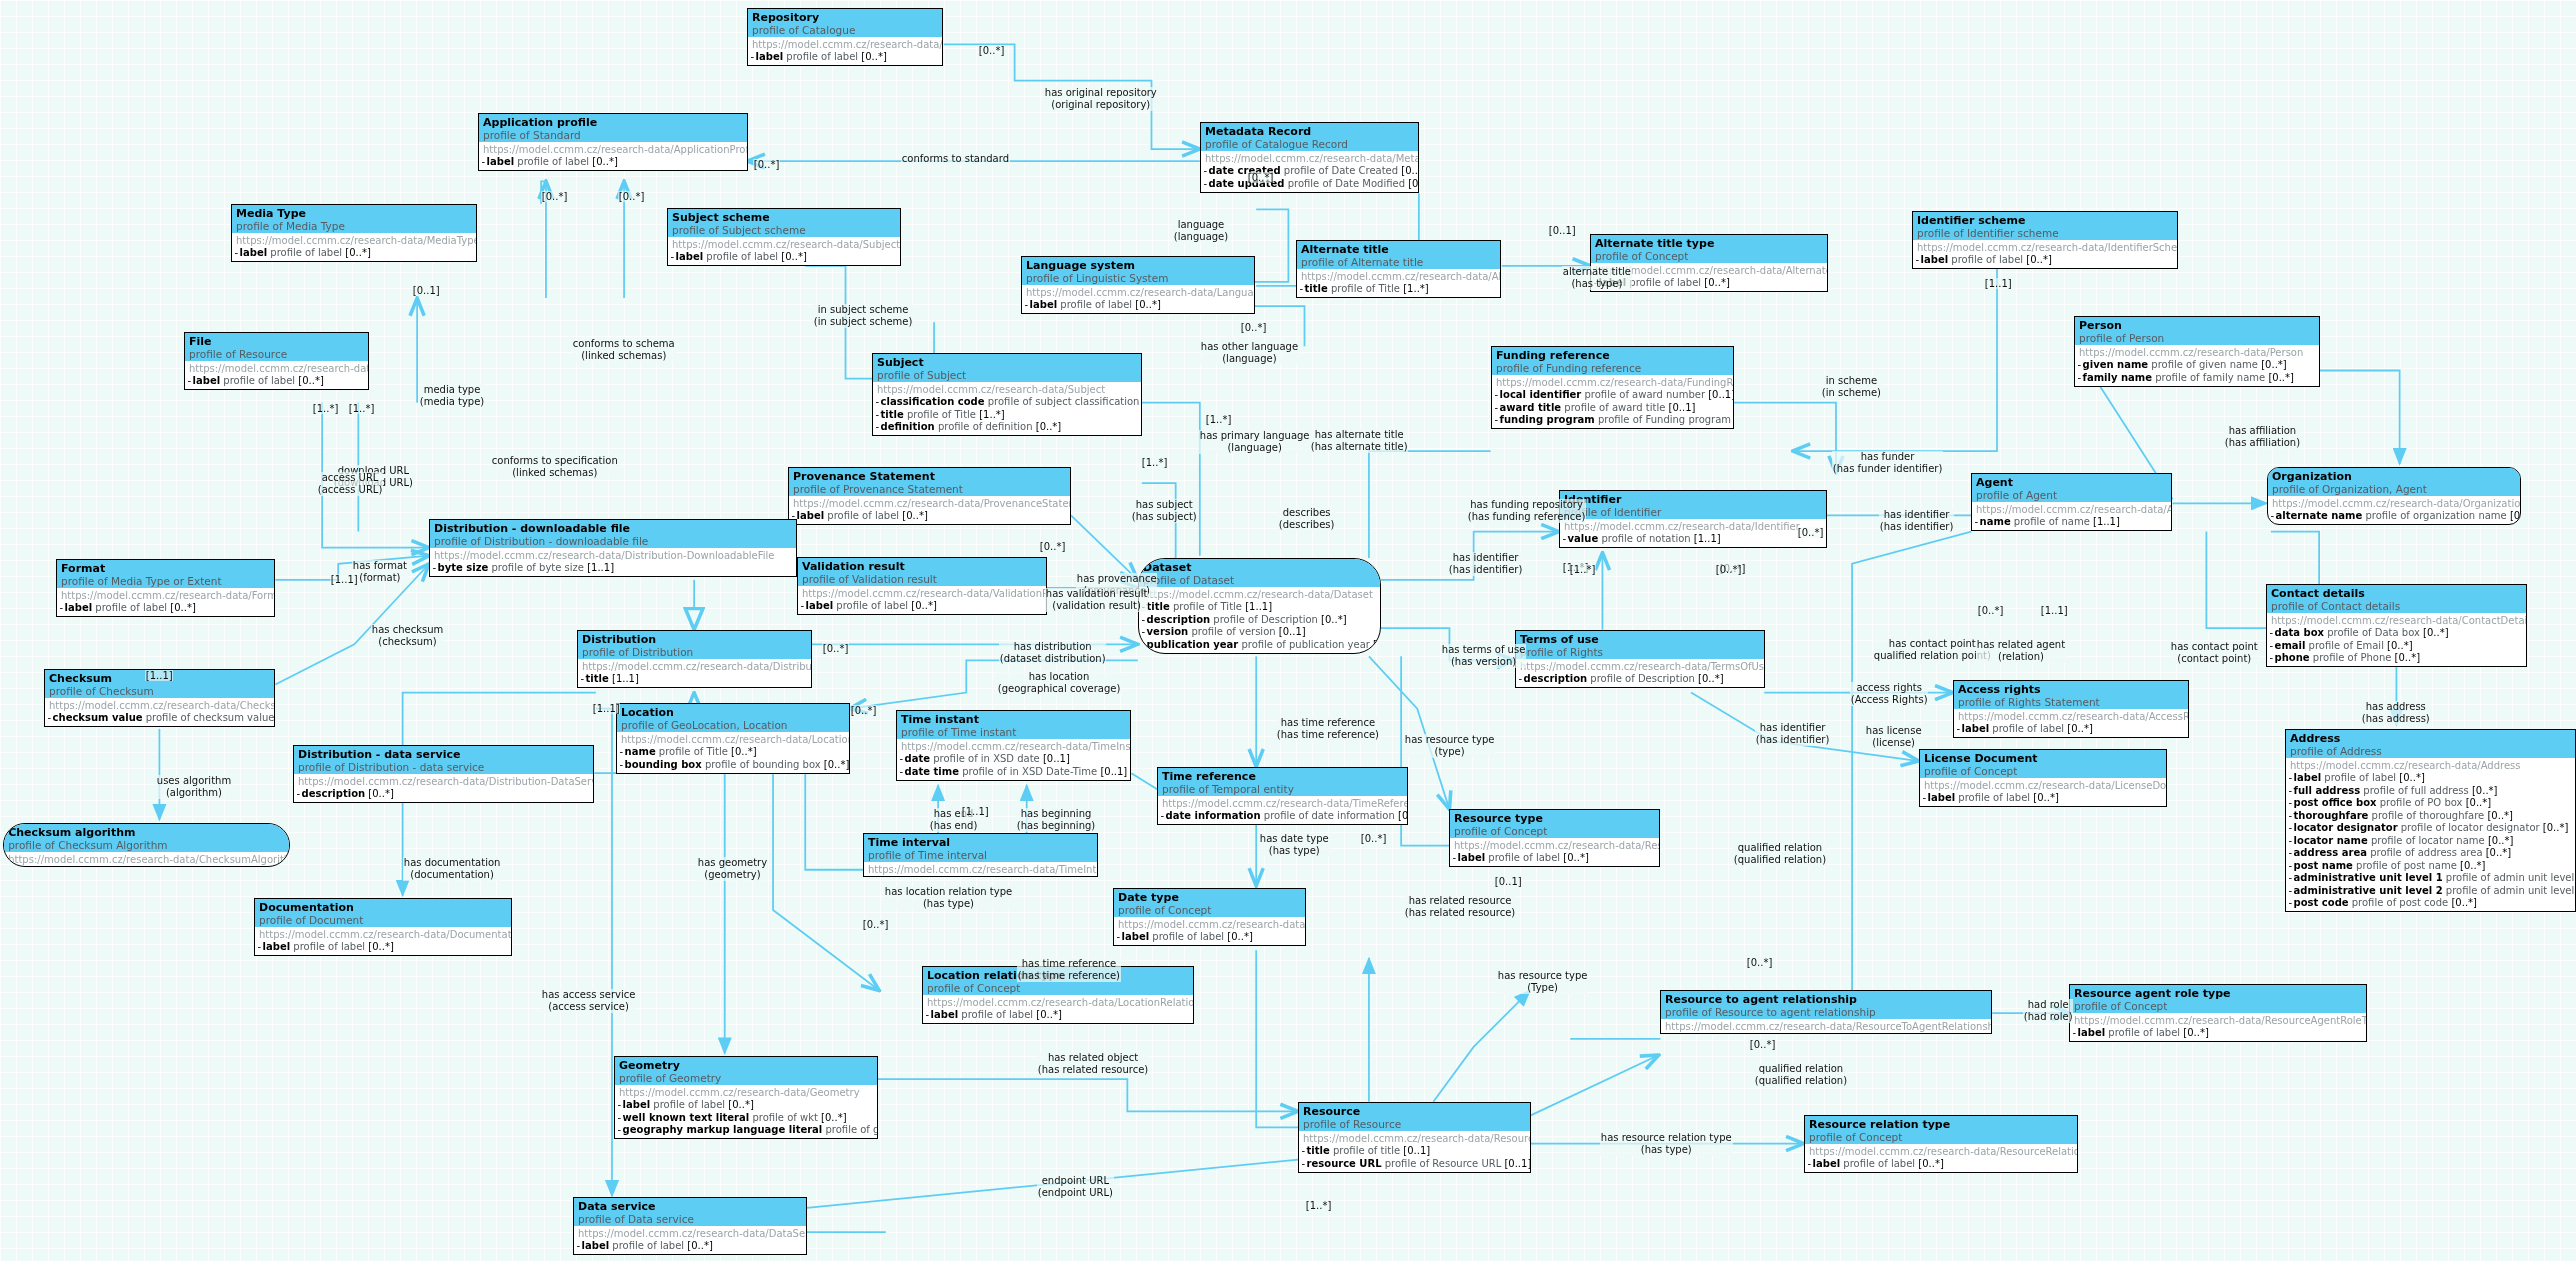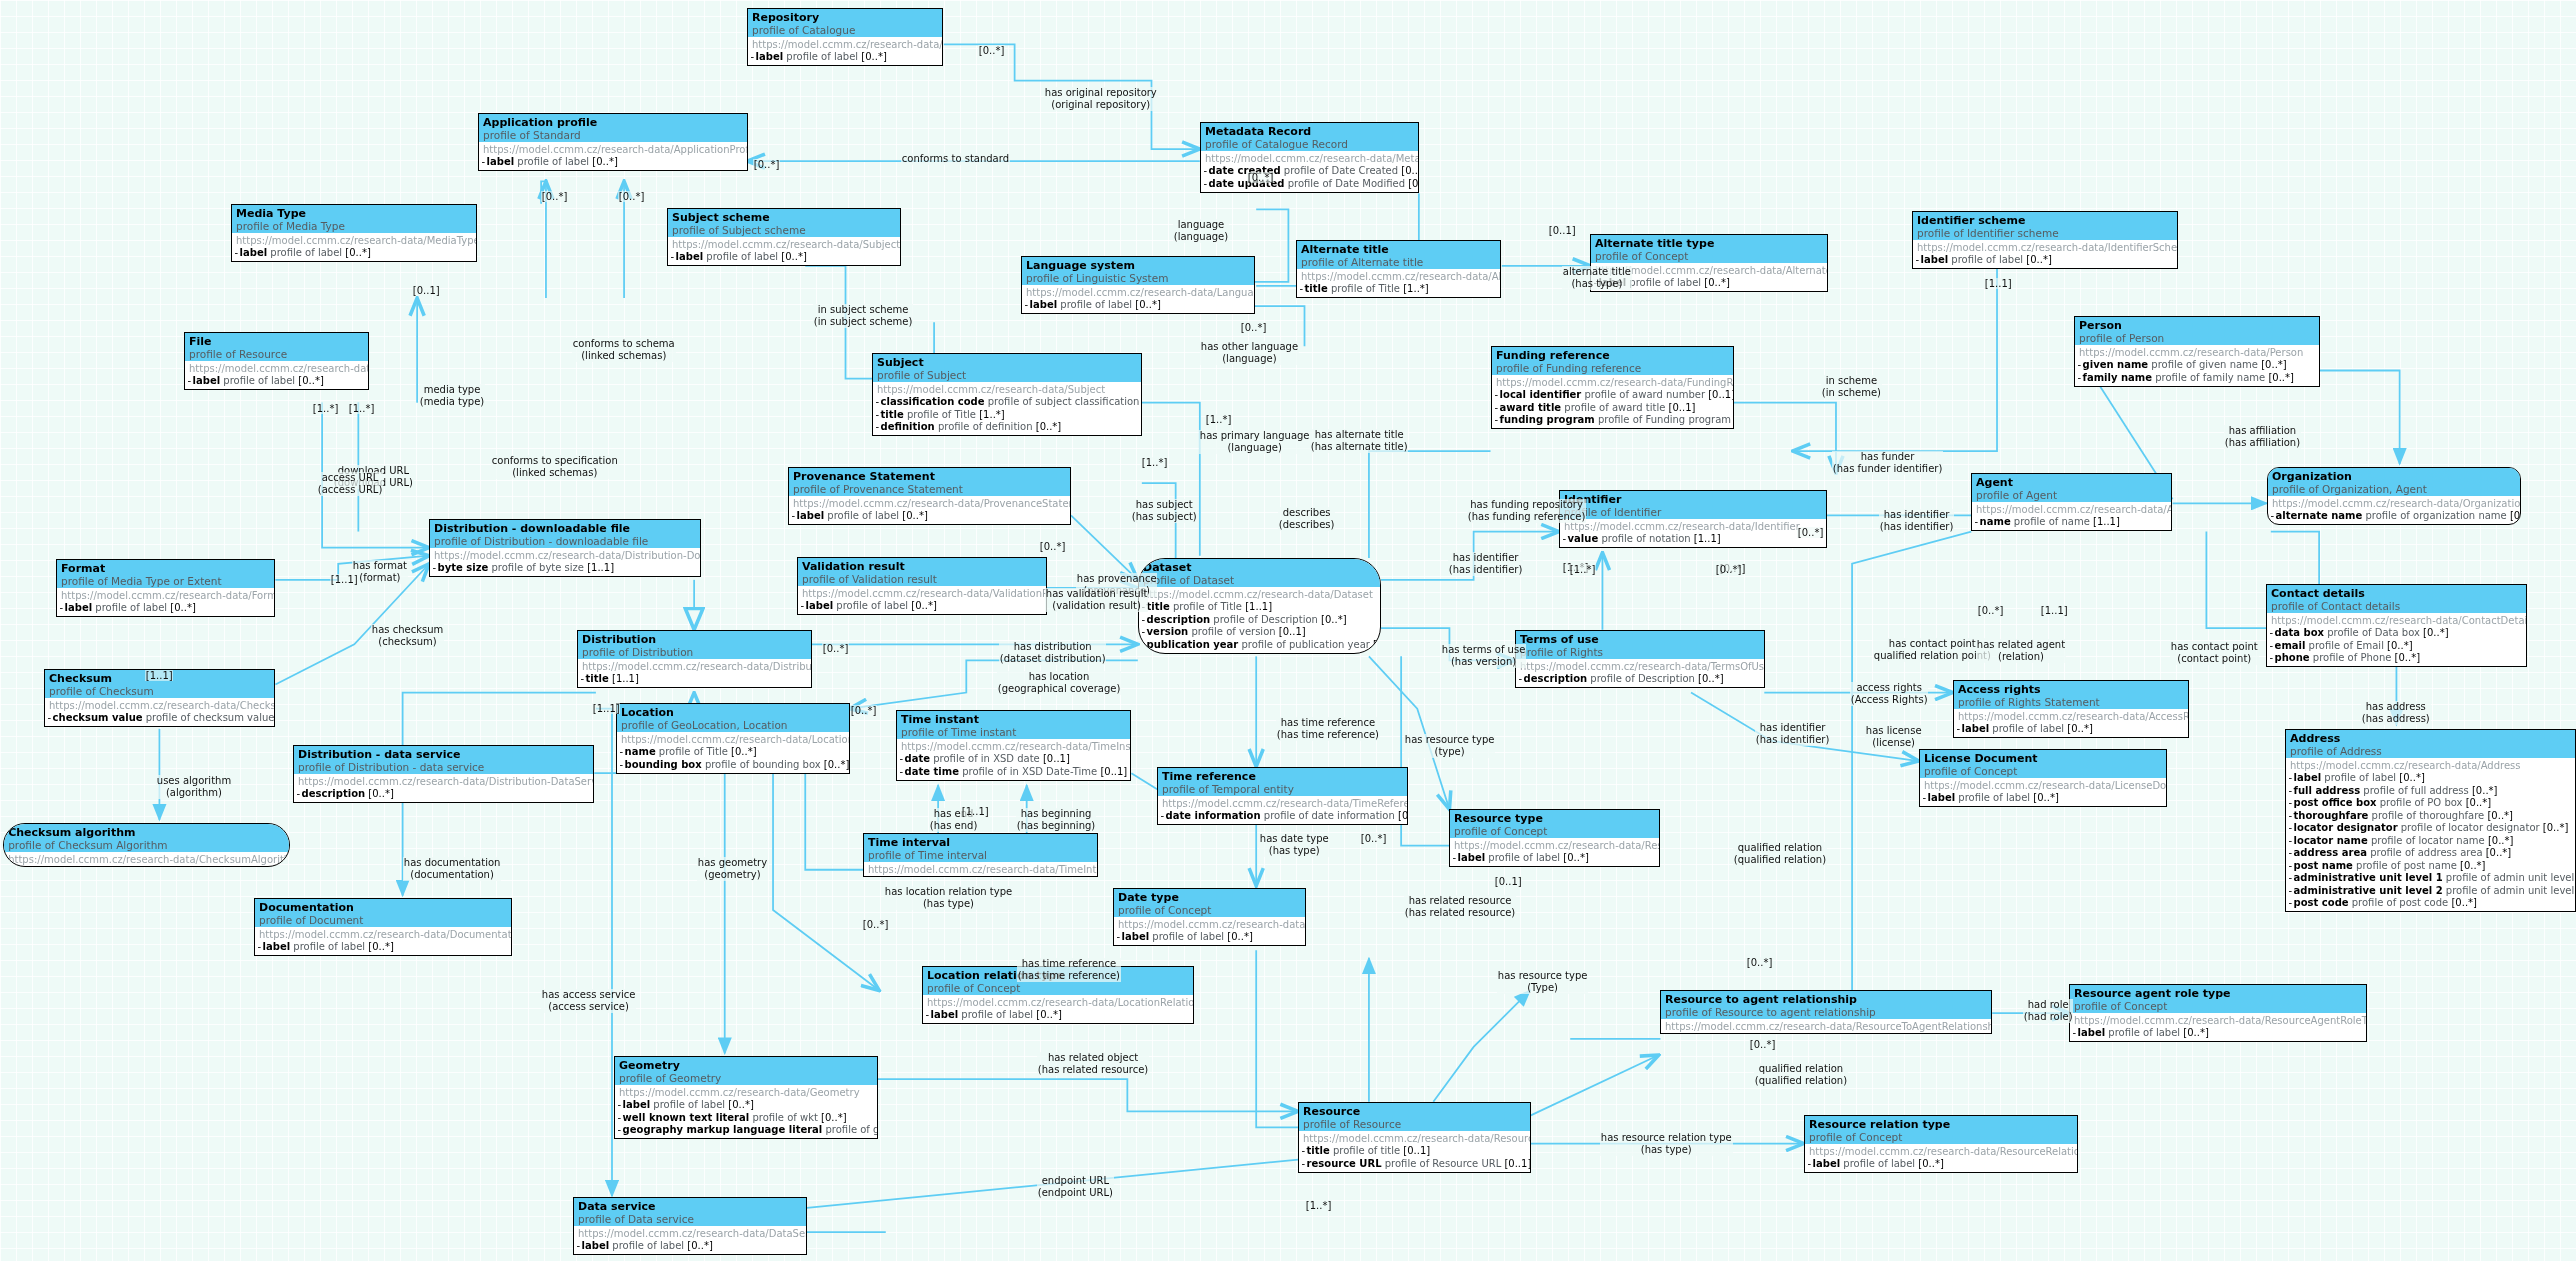--- a/index.html
+++ b/index.html
@@ -415,21 +415,21 @@
       <div class="node" style="left: 2267px; top: 467px; width: 254px; border-radius: 12px;">
         <div class="hdr">
           <div class="nm">Organization</div>
           <div class="pf">profile of Organization, Agent</div>
         </div>
         <div class="iri">https://model.ccmm.cz/research-data/Organization</div>
         <div class="attrs">
           <div class="attr"><b>alternate name</b> <span>profile of organization name</span> <i>[0..*]</i></div>
         </div>
       </div>
-      <div class="node" style="left: 429px; top: 519px; width: 272px;">
+      <div class="node" style="left: 429px; top: 519px; width: 368px;">
         <div class="hdr">
           <div class="nm">Distribution - downloadable file</div>
           <div class="pf">profile of Distribution - downloadable file</div>
         </div>
         <div class="iri">https://model.ccmm.cz/research-data/Distribution-DownloadableFile</div>
         <div class="attrs">
           <div class="attr"><b>byte size</b> <span>profile of byte size</span> <i>[1..1]</i></div>
         </div>
       </div>
       <div class="node" style="left: 797px; top: 557px; width: 250px;">

